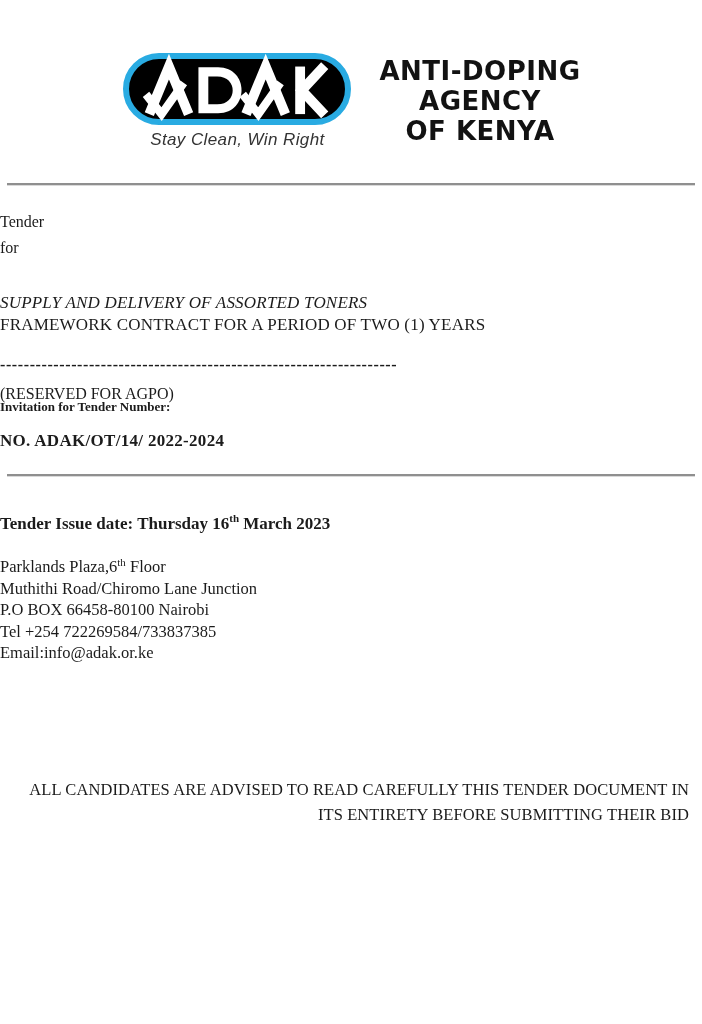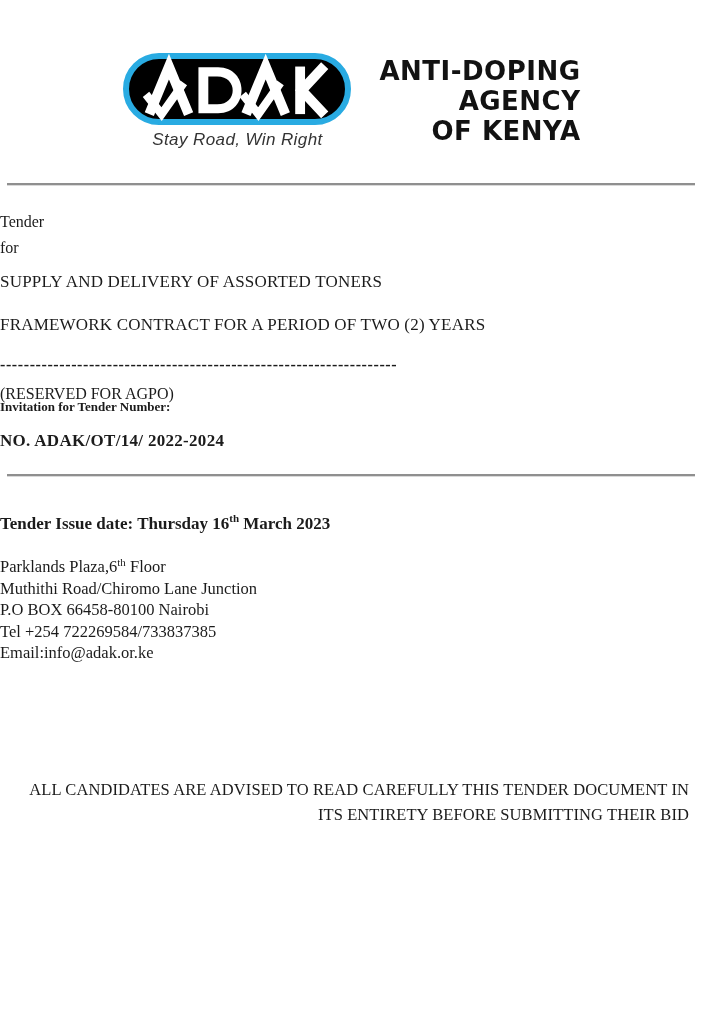--- a/index.html
+++ b/index.html
@@ -54,21 +54,21 @@
     white-space: nowrap;
   }
   .wordmark {
     padding-top: 3px;
     font-family: "DejaVu Sans", "Liberation Sans", sans-serif;
     font-weight: bold;
     font-size: 26px;
     line-height: 30px;
     letter-spacing: 0.5px;
     color: #121212;
-    text-align: right;
+    text-align: center;
     white-space: nowrap;
   }
   
   .rule {
     position: absolute;
     left: 7px;
     right: 7px;
     height: 2px;
     background: #8f8f8f;
     border-bottom: 1px solid #d9d9d9;
@@ -78,21 +78,21 @@
   
   .line {
     position: absolute;
     left: 0;
     width: 702px;
     text-align: left;
     white-space: nowrap;
   }
   .t-tender   { top: 213px; font-size: 16px; }
   .t-for      { top: 239px; font-size: 16px; }
-  .t-title1   { top: 272px; font-size: 17px; letter-spacing: 0.2px; }
+  .t-title1   { top: 293px; font-size: 17px; letter-spacing: 0.2px; font-style: italic; }
   .t-title2   { top: 315px; font-size: 17px; letter-spacing: 0.2px; }
   .t-reserved { top: 347px; font-size: 16px; margin-top: 38px; }
   .t-dashes   { top: 356px; font-size: 16px; font-weight: bold; letter-spacing: 0.6px; }
   .t-invite   { top: 399px; font-size: 13px; font-weight: bold; }
   .t-number   { top: 431px; font-size: 17px; font-weight: bold; letter-spacing: 0.3px; }
   .t-issue    { top: 514px; font-size: 17px; font-weight: bold; }
   sup { font-size: 11px; vertical-align: super; line-height: 0; }
   .address-block {
     position: absolute;
     top: 556px;
@@ -136,36 +136,36 @@
           <path d="M76 16 h11 c25 0 25 34 0 34 h-11 z" fill="#000000"></path>
 
           <path d="M122 62 L146 4 L170 62" fill="none" stroke="#ffffff" stroke-width="12"></path>
 
           <path d="M118 38 L137 62 L164 24" fill="none" stroke="#ffffff" stroke-width="10"></path>
 
           <path d="M182 4 h12 v58 h-12 z" fill="#ffffff"></path>
           <path d="M218 3 L190 33 L218 63" fill="none" stroke="#ffffff" stroke-width="12"></path>
         </svg>
       </div>
-      <div class="logo-tagline">Stay Road, Win Right</div>
+      <div class="logo-tagline">Stay Clean, Win Right</div>
     </div>
     <div class="wordmark">
       <div>ANTI-DOPING</div>
       <div>AGENCY</div>
       <div>OF KENYA</div>
     </div>
   </div>
 
   <div class="rule rule-top"></div>
 
   <div class="line t-tender">Tender</div>
   <div class="line t-for">for</div>
 
   <div class="line t-title1">SUPPLY AND DELIVERY OF ASSORTED TONERS</div>
-  <div class="line t-title2">FRAMEWORK CONTRACT FOR A PERIOD OF TWO (2) YEARS</div>
+  <div class="line t-title2">FRAMEWORK CONTRACT FOR A PERIOD OF TWO (1) YEARS</div>
   <div class="line t-reserved">(RESERVED FOR AGPO)</div>
   <div class="line t-dashes">-------------------------------------------------------------------</div>
 
   <div class="line t-invite">Invitation for Tender Number:</div>
   <div class="line t-number">NO. ADAK/OT/14/ 2022-2024</div>
 
   <div class="rule rule-mid"></div>
 
   <div class="line t-issue"><span>Tender Issue date: Thursday 16</span><sup>th</sup><span> March 2023</span></div>
 

